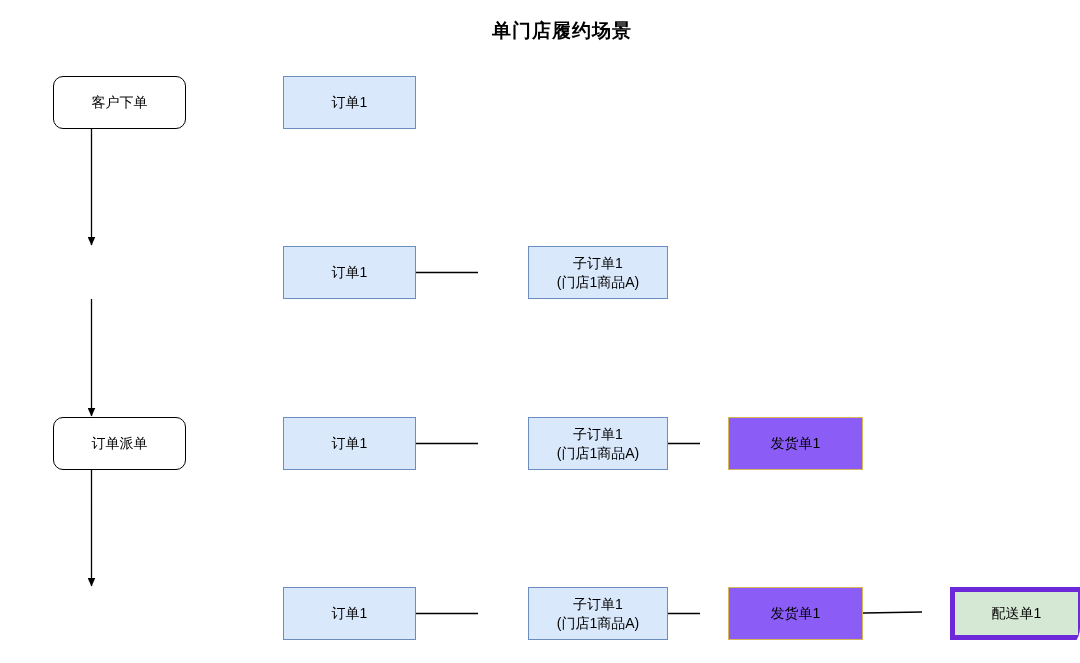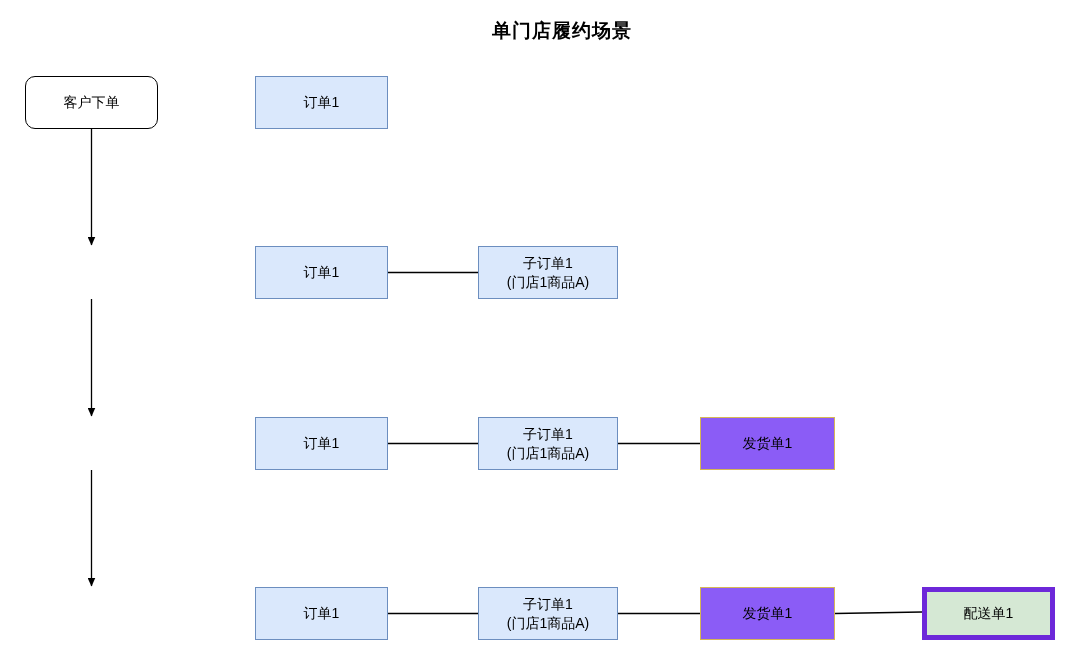--- a/index.html
+++ b/index.html
@@ -32,35 +32,36 @@
   }
   .node {
     position: absolute;
     box-sizing: border-box;
     display: flex;
     align-items: center;
     justify-content: center;
     text-align: center;
     font-size: 14px;
     line-height: 1.3;
+    margin-left: 28px;
   }
   .step {
     background: #ffffff;
     border: 1.5px solid #000000;
     border-radius: 10px;
   }
   .blue   { background: #dae8fc; border: 1px solid #6c8ebf; }
   .yellow { background: #8b5cf6; border: 1px solid #d6b656; }
   .green  { background: #d5e8d4; border: 5px solid #6d28d9; }
   .two-line span { display: block; }
 
   
   .colA { left: 25px;  width: 133px; }
   .colB { left: 255px; width: 133px; }
-  .colC { left: 478px; width: 140px; text-align: center; }
+  .colC { left: 500px; width: 140px; text-align: center; }
   .colD { left: 700px; width: 135px; }
   .colE { left: 922px; width: 133px; }
   
   .row1 { top: 76px;  height: 53px; }
   .row2 { top: 246px; height: 53px; }
   .row3 { top: 417px; height: 53px; }
   .row4 { top: 587px; height: 53px; }
 </style>
 </head>
 <body>
@@ -83,20 +84,23 @@
     <line x1="388" y1="272.5" x2="478" y2="272.5" stroke="#000" stroke-width="1.3"></line>
     <line x1="388" y1="443.5" x2="478" y2="443.5" stroke="#000" stroke-width="1.3"></line>
     <line x1="618" y1="443.5" x2="700" y2="443.5" stroke="#000" stroke-width="1.3"></line>
     <line x1="388" y1="613.5" x2="478" y2="613.5" stroke="#000" stroke-width="1.3"></line>
     <line x1="618" y1="613.5" x2="700" y2="613.5" stroke="#000" stroke-width="1.3"></line>
     <line x1="835" y1="613.5" x2="922" y2="612" stroke="#000" stroke-width="1.3"></line>
   </svg>
 
   <div class="node step colA row1">
     <span>客户下单</span>
+  </div>
+  <div class="node step colA row3">
+    <span>订单派单</span>
   </div>
 
   <div class="node blue colB row1">
     <span>订单1</span>
   </div>
 
   <div class="node blue colB row2">
     <span>订单1</span>
   </div>
   <div class="node blue colC row2">

